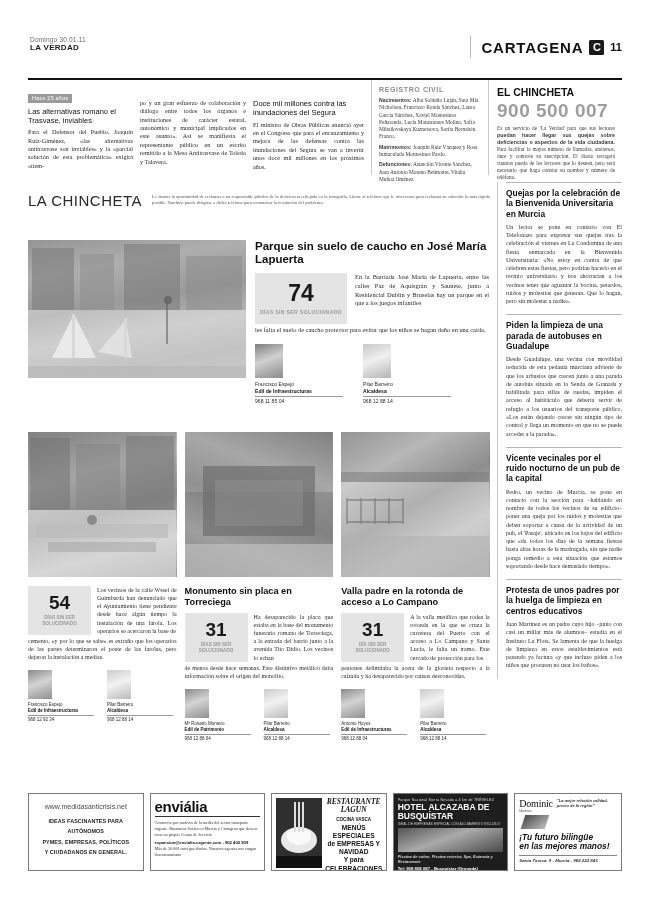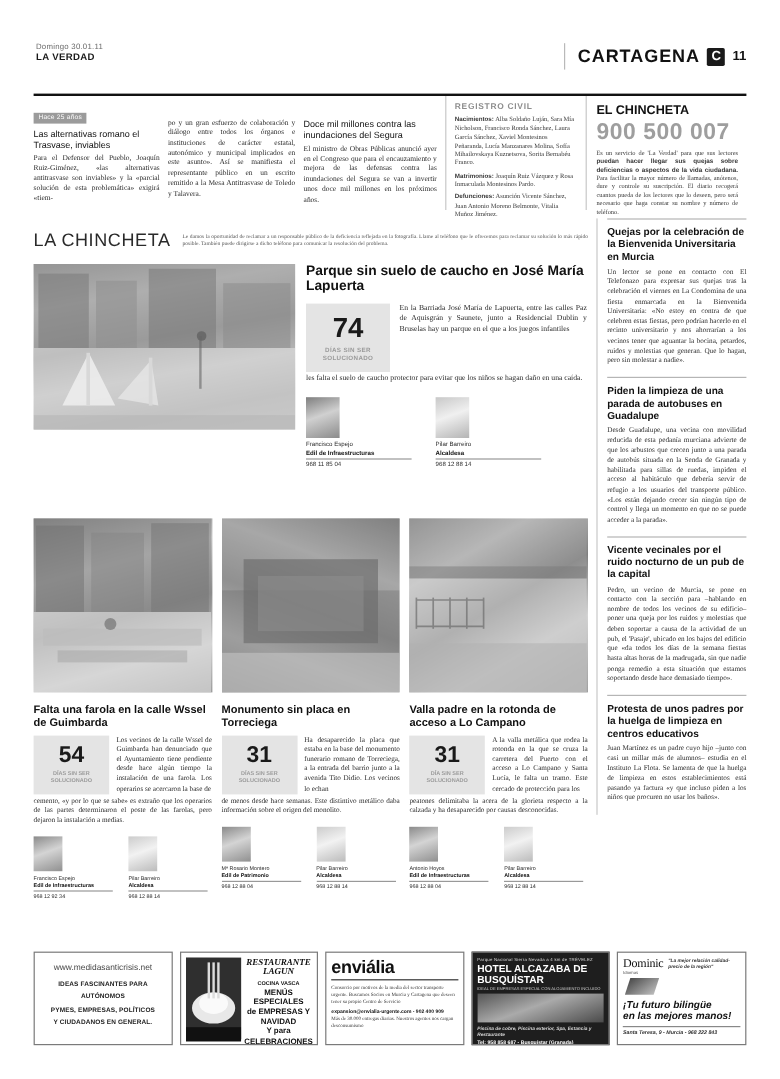--- a/index.html
+++ b/index.html
@@ -111,35 +111,35 @@
   .ch-title {
     font-family: "Liberation Sans", sans-serif; font-weight: normal;
     font-size: 15px; letter-spacing: .5px; color: #2a2a2a; white-space: nowrap;
   }
   .ch-standfirst {
     font-size: 4.6px; line-height: 1.35; color: #555; padding-top: 2px;
     text-align: justify;
   }
 
   
-  .feature { position: absolute; left: 28px; top: 220px; width: 462px; }
+  .feature { position: absolute; left: 28px; top: 240px; width: 462px; }
   .feat-row { display: flex; gap: 9px; }
   .feat-photo {
     width: 218px; height: 138px;
     background: linear-gradient(170deg,#8e8e8e 0%,#c6c6c6 22%,#9a9a9a 45%,#d2d2d2 63%,#a8a8a8 82%,#bdbdbd 100%);
     position: relative; overflow: hidden;
   }
   .feat-right { width: 234px; }
   .feat-head {
     font-family: "Liberation Sans", sans-serif; font-weight: bold;
     font-size: 11.5px; line-height: 1.17; color: #111; margin-bottom: 6px;
   }
   .feat-inner { display: flex; gap: 8px; }
   .daysbox {
-    width: 70px; background: #e4e4e4; padding: 9px 4px 8px; text-align: center; flex-shrink: 0;
+    width: 92px; background: #e4e4e4; padding: 9px 4px 8px; text-align: center; flex-shrink: 0;
   }
   .days-num {
     font-family: "Liberation Sans", sans-serif; font-weight: bold;
     font-size: 23px; color: #1a1a1a; line-height: 1;
   }
   .days-lab {
     font-family: "Liberation Sans", sans-serif; font-weight: bold;
     font-size: 5.2px; color: #9a9a9a; letter-spacing: .3px; line-height: 1.3; margin-top: 4px;
   }
   .feat-lead { font-size: 6.4px; line-height: 1.38; text-align: justify; color: #2b2b2b; flex: 1; }
@@ -378,21 +378,20 @@
           <line x1="6" y1="90" x2="62" y2="90"></line>
         </g>
         <rect x="0" y="104" width="148" height="41" fill="#b0b0b0" opacity=".55"></rect>
       </svg>
     </div>
   </div>
 
   <div class="subs">
 
     <div class="sub">
-      <div class="sub-head">Falta una farola en la calle Wssel de Guimbarda</div>
       <div class="sub-inner">
         <div class="sub-daysbox">
           <div class="sub-days-num">54</div>
           <div class="sub-days-lab">DÍAS SIN SER SOLUCIONADO</div>
         </div>
         <div class="sub-lead">Los vecinos de la calle Wssel de Guimbarda han denunciado que el Ayuntamiento tiene pendiente desde hace algún tiempo la instalación de una farola. Los operarios se acercaron la base de</div>
       </div>
       <div class="sub-tail">cemento, «y por lo que se sabe» es extraño que los operarios de las partes determinaron el poste de las farolas, pero dejaron la instalación a medias.</div>
       <div class="sub-bylines">
         <div class="sub-byline">
@@ -486,20 +485,27 @@
     </div>
   </div>
 
   <div class="adbar">
 
     <div class="ad ad1">
       <div class="ad1-url">www.medidasanticrisis.net</div>
       <div class="ad1-l">IDEAS FASCINANTES PARA AUTÓNOMOS</div>
       <div class="ad1-l">PYMES, EMPRESAS, POLÍTICOS</div>
       <div class="ad1-l">Y CIUDADANOS EN GENERAL.</div>
+    </div>
+
+    <div class="ad ad2">
+      <div class="ad2-logo">enviália</div>
+      <div class="ad2-t">Consorcio por motivos de la media del sector transporte urgente. Buscamos Socios en Murcia y Cartagena que deseen tener su propio Centro de Servicio</div>
+      <div class="ad2-b">expansion@envialia-urgente.com - 902 400 909</div>
+      <div class="ad2-t">Más de 30.000 entregas diarias. Nuestros agentes nos cargan desconsumismo</div>
     </div>
 
     <div class="ad ad3">
       <div class="ad3-img">
         <svg width="46" height="70" viewBox="0 0 46 70">
           <rect x="0" y="0" width="46" height="70" fill="#2f2f2f"></rect>
           <ellipse cx="23" cy="42" rx="18" ry="13" fill="#e8e8e8"></ellipse>
           <ellipse cx="23" cy="38" rx="12" ry="9" fill="#fafafa"></ellipse>
           <rect x="18" y="4" width="2" height="30" fill="#ddd"></rect>
           <rect x="22" y="4" width="2" height="30" fill="#ddd"></rect>
@@ -510,27 +516,20 @@
       <div class="ad3-txt">
         <div class="ad3-r">RESTAURANTE LAGUN</div>
         <div class="ad3-s">COCINA VASCA</div>
         <div class="ad3-m">MENÚS ESPECIALES</div>
         <div class="ad3-m">de EMPRESAS Y NAVIDAD</div>
         <div class="ad3-m">Y para CELEBRACIONES</div>
 
       </div>
     </div>
 
-    <div class="ad ad2">
-      <div class="ad2-logo">enviália</div>
-      <div class="ad2-t">Consorcio por motivos de la media del sector transporte urgente. Buscamos Socios en Murcia y Cartagena que deseen tener su propio Centro de Servicio</div>
-      <div class="ad2-b">expansion@envialia-urgente.com - 902 400 909</div>
-      <div class="ad2-t">Más de 30.000 entregas diarias. Nuestros agentes nos cargan desconsumismo</div>
-    </div>
-
     <div class="ad ad4">
       <div class="ad4-top">Parque Nacional Sierra Nevada a 4 km de TRÉVELEZ</div>
       <div class="ad4-name">HOTEL ALCAZABA DE BUSQUÍSTAR</div>
       <div class="ad4-sub">IDEAL DE EMPRESAS ESPECIAL CON ALOJAMIENTO INCLUIDO</div>
       <div class="ad4-img"></div>
       <div class="ad4-l">Piscina de cobre, Piscina exterior, Spa, Estancia y Restaurante</div>
       <div class="ad4-tel">Tel: 958 858 687 - Busquístar (Granada)</div>
       <div class="ad4-web">www.hotelalcazaba.com</div>
     </div>
 

